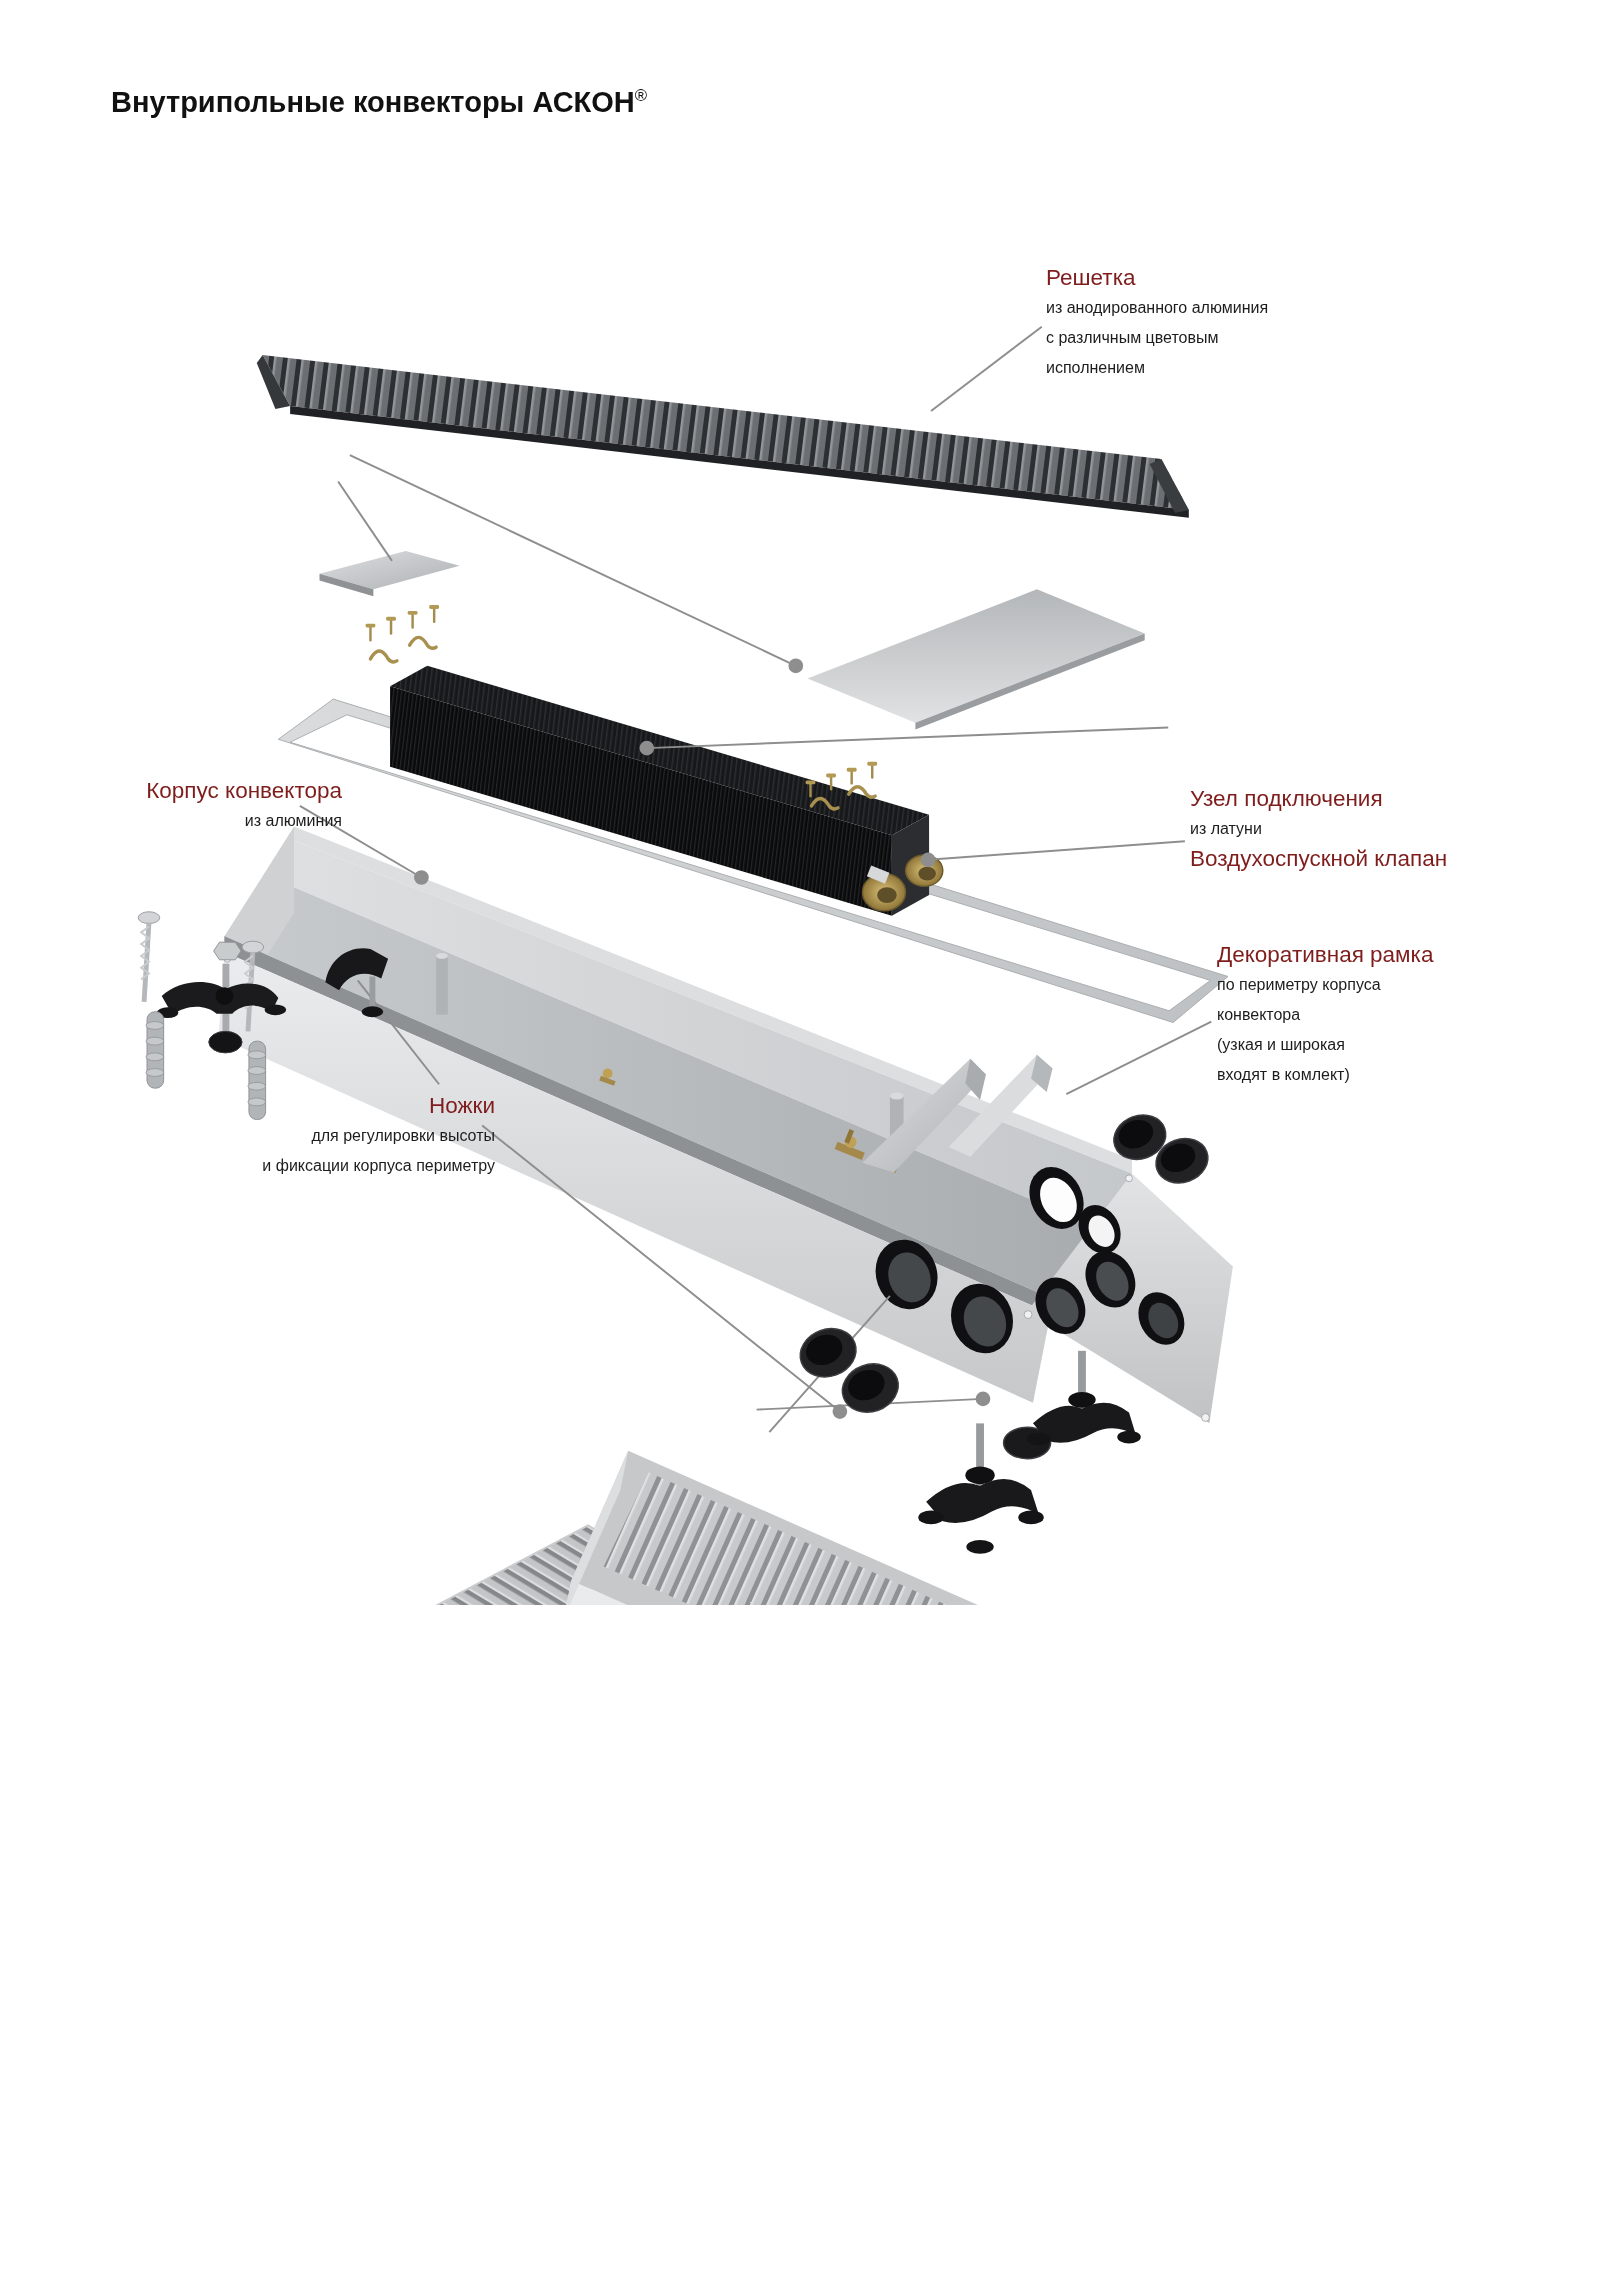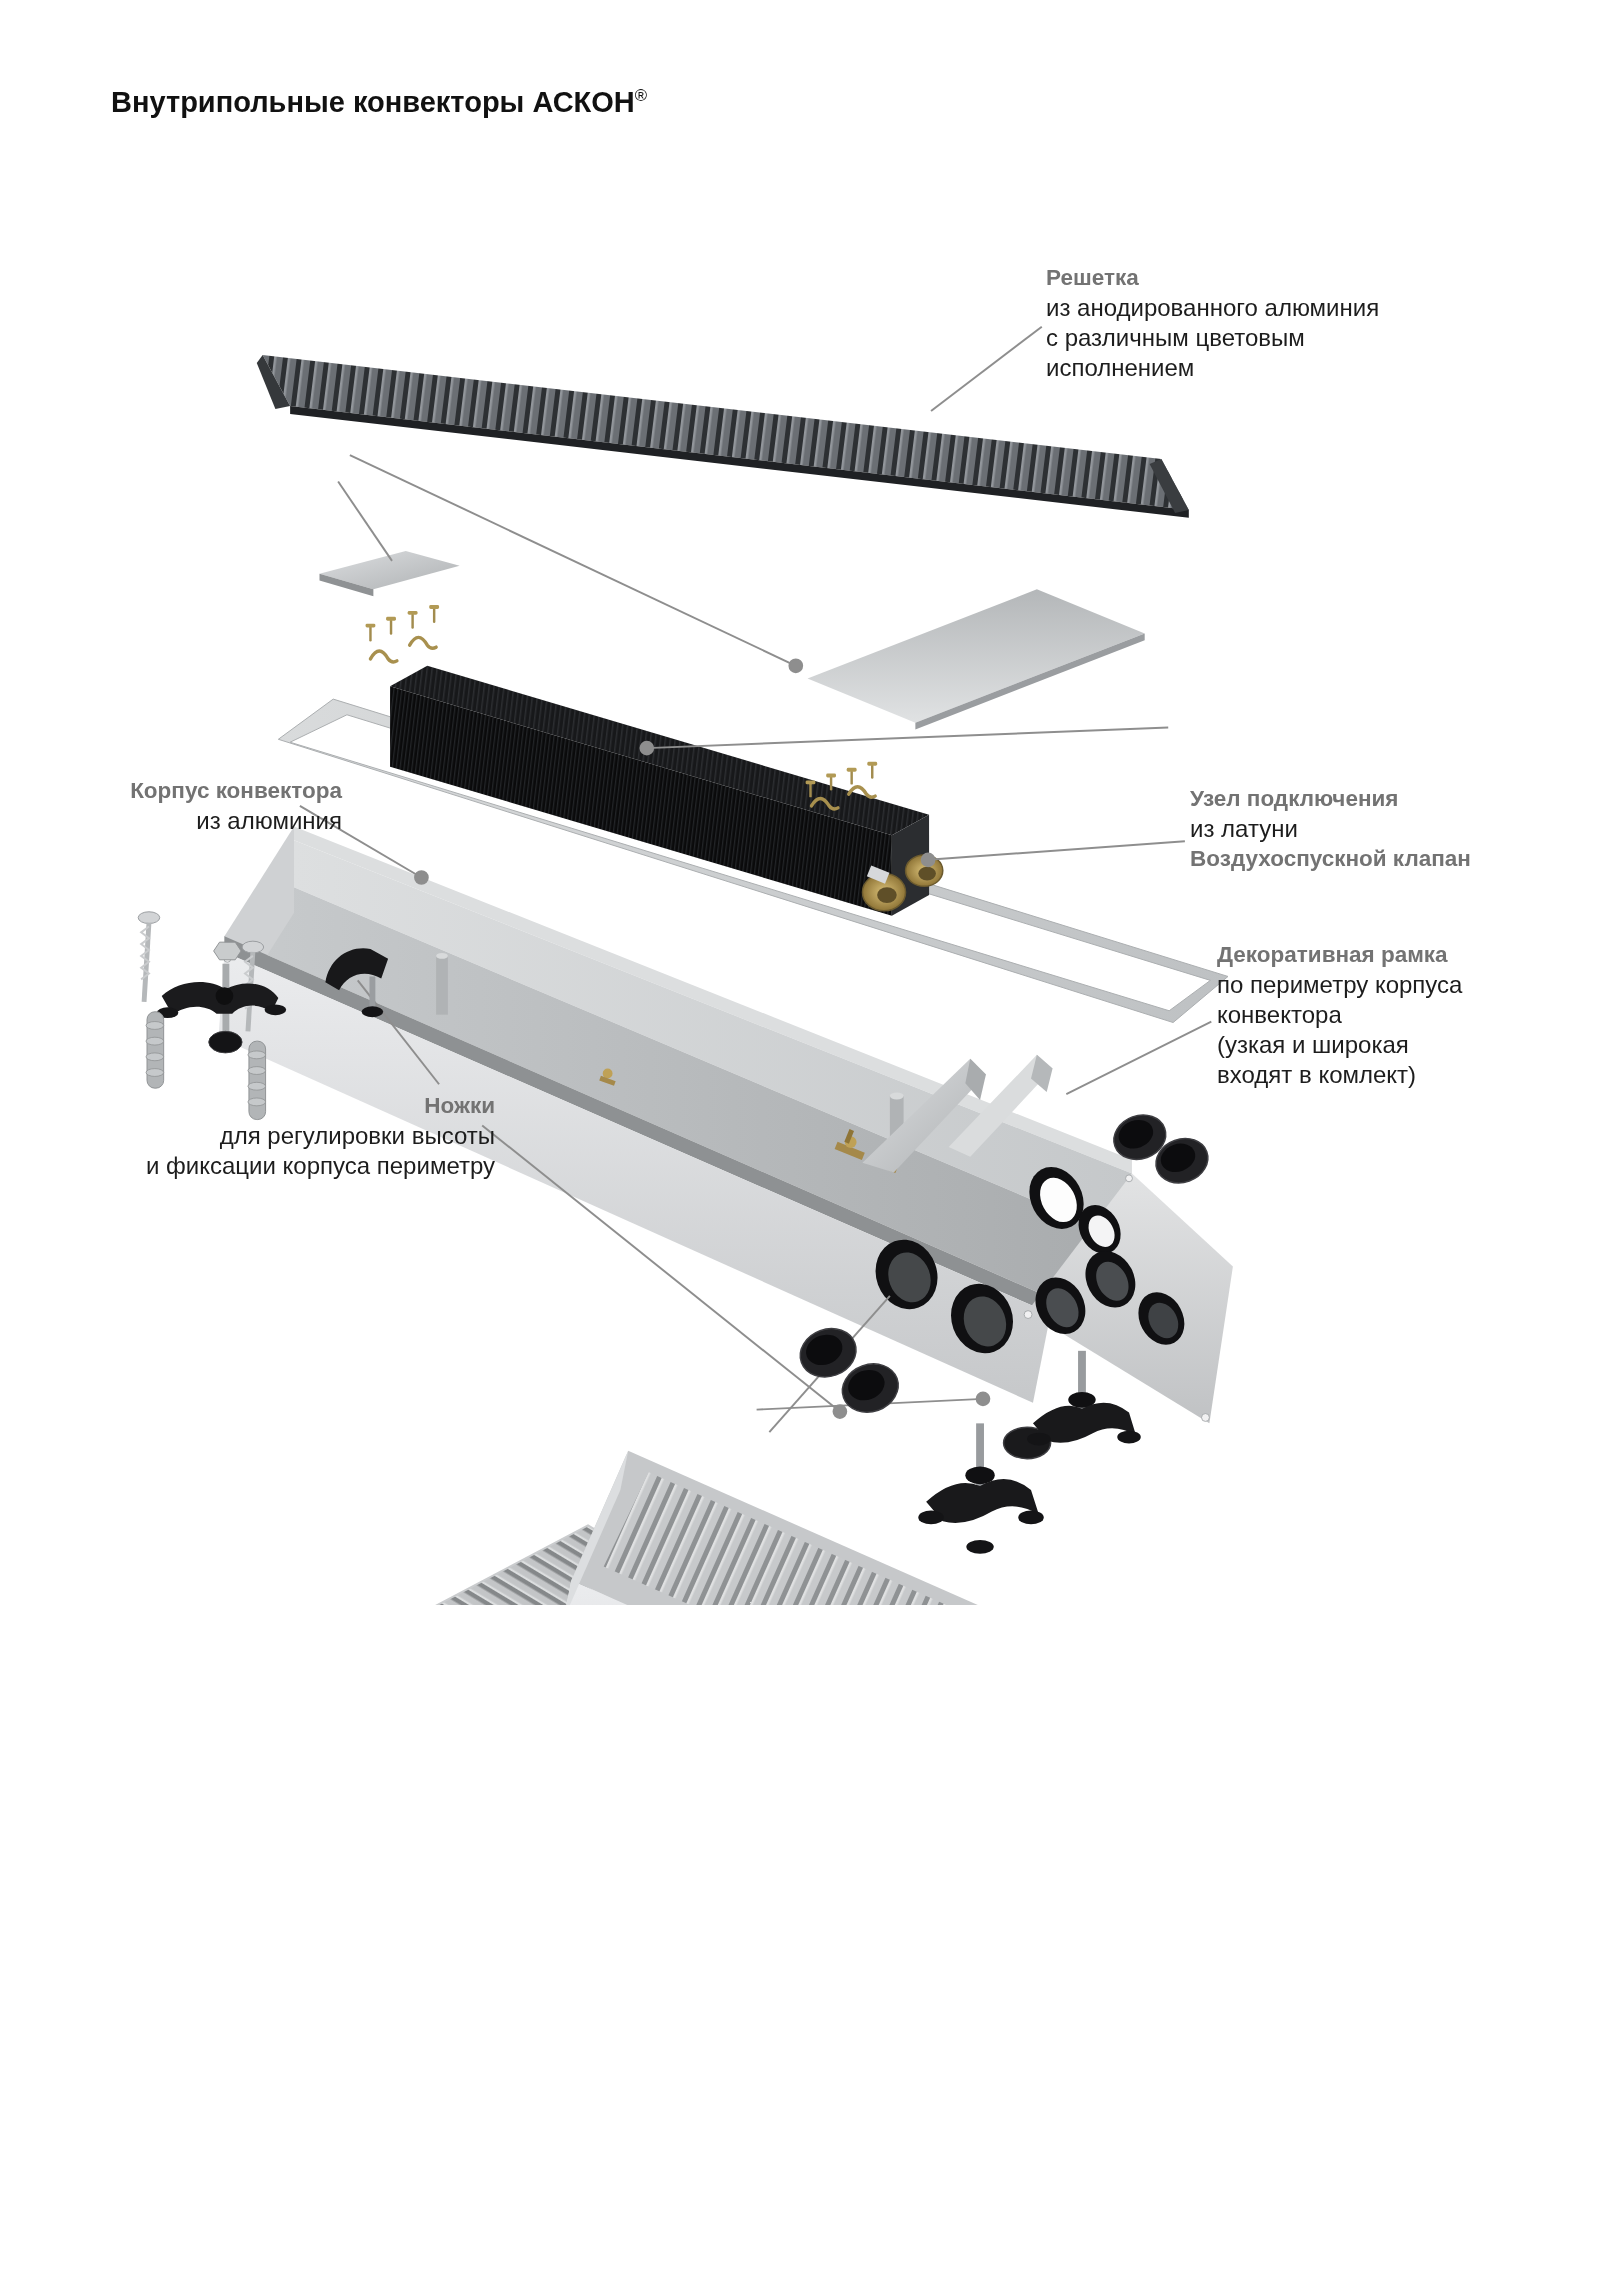--- a/index.html
+++ b/index.html
@@ -2,22 +2,22 @@
 <html><head>
 <meta charset="utf-8">
 <style>
   html,body{margin:0;padding:0;background:#ffffff;}
   #page{position:relative;width:1621px;height:1605px;background:#ffffff;overflow:hidden;
         font-family:"Liberation Sans",sans-serif;padding-left:36px;}
   #diagram-svg{position:absolute;left:0;top:0;}
   #page-title{position:absolute;left:111px;top:86px;font-size:29px;font-weight:bold;color:#111;}
   #page-title sup{font-size:16.7px;font-weight:normal;}
   .lbl{position:absolute;line-height:30px;white-space:nowrap;}
-  .lbl .lt{font-size:22.5px;font-weight:bold;color:#737373;}
-  .lbl .ld{font-size:24px;color:#1d1d1d;}
+  .lbl .lt{font-size:22.5px;font-weight:normal;color:#7f1d1d;}
+  .lbl .ld{font-size:16px;color:#1d1d1d;}
   .ta-r{text-align:right;}
   #lbl-grille{left:1046px;top:263px;}
   #lbl-dust{right:1278px;top:409px;}
   #lbl-heatx{left:1173px;top:659px;}
   #lbl-body{right:1315px;top:776px;}
   #lbl-conn{left:1190px;top:784px;}
   #lbl-frame{left:1217px;top:940px;}
   #lbl-legs{right:1162px;top:1091px;}
   #lbl-holes{right:871px;top:1381px;}
 </style>

